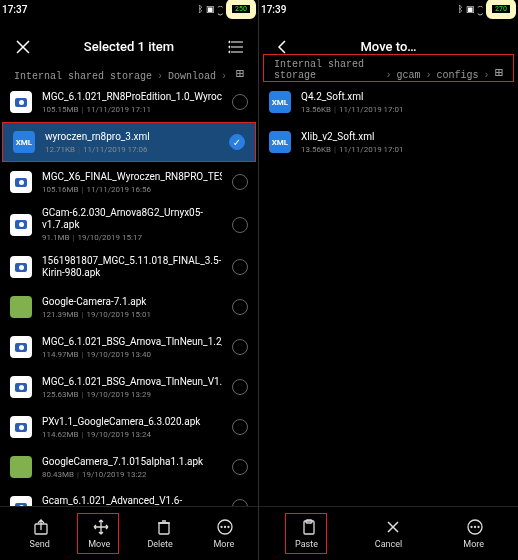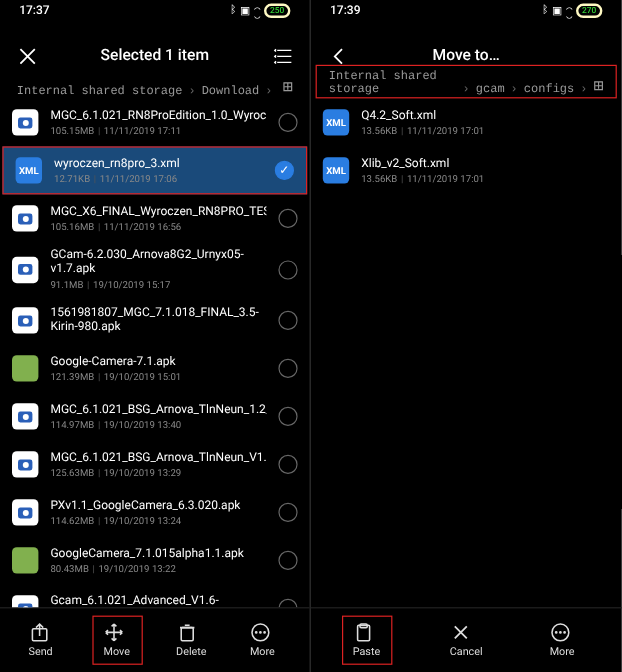--- a/index.html
+++ b/index.html
@@ -24,28 +24,28 @@
     flex-direction: column;
     position: relative;
     border-right: 1px solid #333;
   }
   .phone:last-child { border-right: none; }
   .status {
     height: 18px;
     display: flex;
     justify-content: space-between;
     align-items: center;
-    padding: 0 16px;
+    padding: 0 2px;
     font-size: 10px;
     font-weight: 500;
     gap: 32px;
   }
   .status .icons { display: flex; gap: 3px; align-items: center; font-size: 9px; }
   .batt {
-    border: 2px solid #fef9c3;
+    border: 6px solid #fef9c3;
     border-radius: 6px;
     padding: 0 3px;
     font-size: 7px;
     color: #3c3;
   }
   .header {
     height: 36px;
     display: flex;
     align-items: flex-end;
     padding: 0 14px;
@@ -157,21 +157,21 @@
     height: 54px;
     display: flex;
     justify-content: space-around;
     align-items: center;
     border-top: 1px solid #222;
     padding: 0 6px;
   }
   .baction {
     display: flex;
     flex-direction: column;
-    align-items: flex-start;
+    align-items: flex-end;
     gap: 3px;
     font-size: 9px;
     color: #ddd;
     padding: 4px 8px;
     min-width: 42px;
   }
   .baction.boxed {
     border: 1.5px solid #d22;
   }
   .baction svg { stroke: #ddd; }
@@ -240,21 +240,21 @@
           <div class="ficon apk2"></div>
           <div class="ftext">
             <div class="fname">GCam-6.2.030_Arnova8G2_Urnyx05-v1.7.apk</div>
             <div class="fmeta">91.1MB<span class="sep2">|</span>19/10/2019 15:17</div>
           </div>
           <div class="radio"></div>
         </div>
         <div class="row">
           <div class="ficon apk2"></div>
           <div class="ftext">
-            <div class="fname">1561981807_MGC_7.1.018_FINAL_3.5-Kirin-980.apk</div>
+            <div class="fname">1561981807_MGC_5.11.018_FINAL_3.5-Kirin-980.apk</div>
           </div>
           <div class="radio"></div>
         </div>
         <div class="row">
           <div class="ficon apk"></div>
           <div class="ftext">
             <div class="fname">Google-Camera-7.1.apk</div>
             <div class="fmeta">121.39MB<span class="sep2">|</span>19/10/2019 15:01</div>
           </div>
           <div class="radio"></div>

